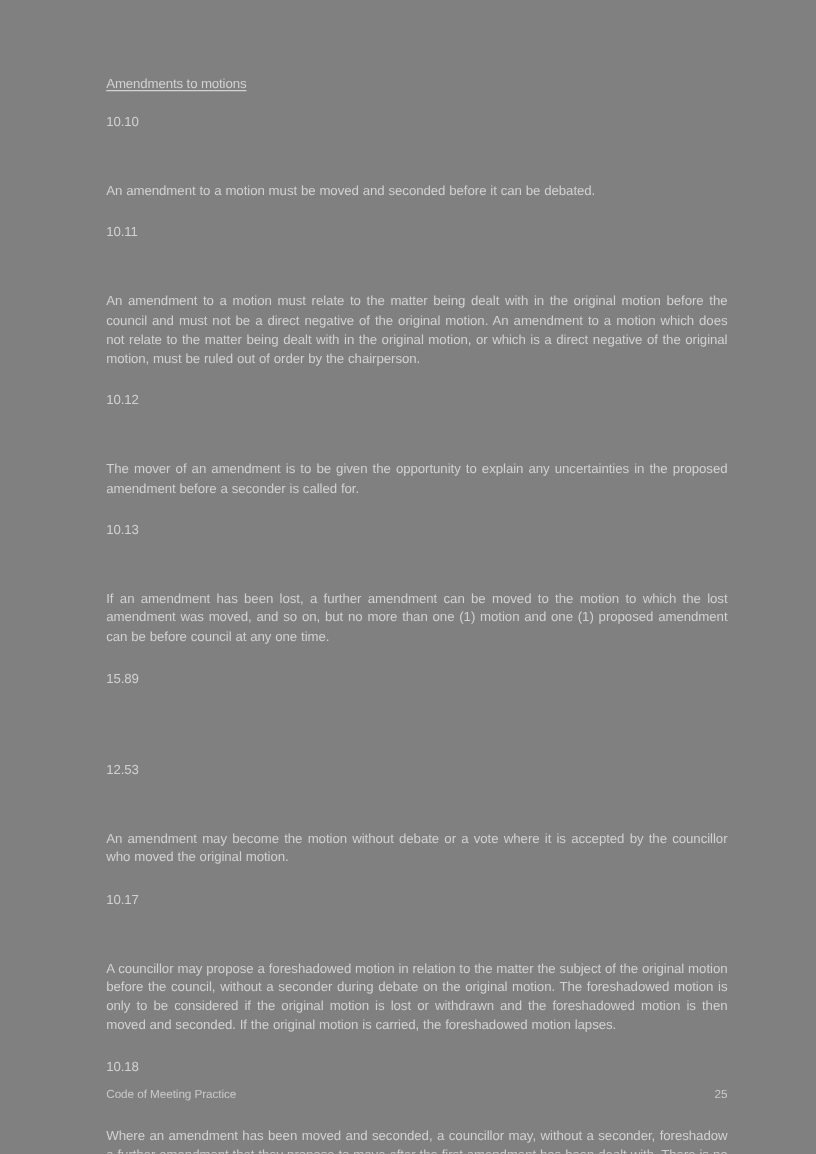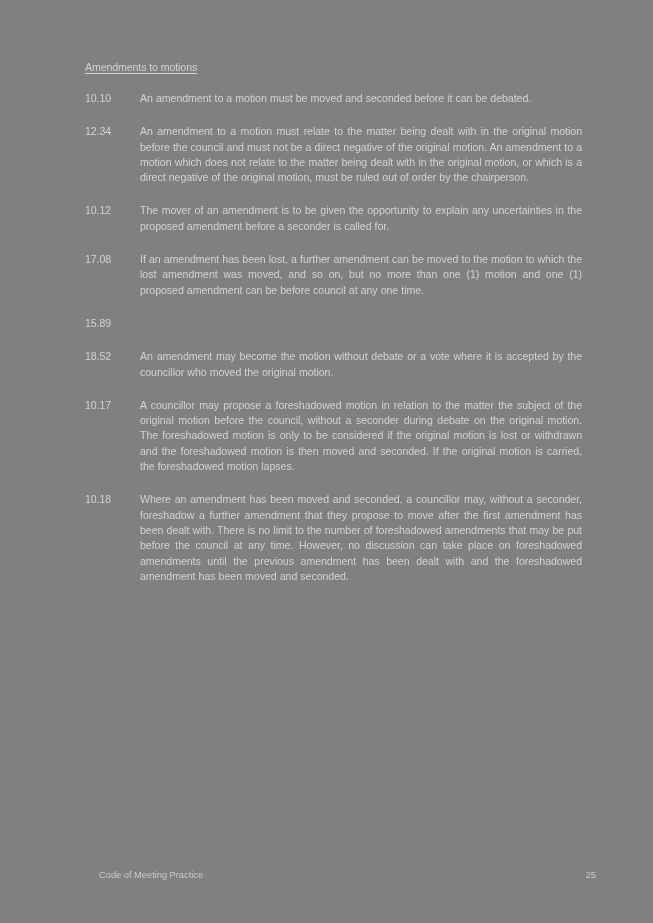--- a/index.html
+++ b/index.html
@@ -49,20 +49,21 @@
   }
 
   .heading-wrap.second {
     margin-top: 19px;
   }
 
   .clause {
     display: flex;
     margin-bottom: 18px;
     align-items: flex-start;
+    flex-direction: column;
   }
 
   .clause-number {
     flex: 0 0 55px;
     font-size: 10.6px;
     line-height: 15.3px;
     color: #d2d2d2;
     letter-spacing: -0.1px;
   }
 
@@ -71,21 +72,21 @@
     font-size: 10.6px;
     line-height: 15.3px;
     color: #d2d2d2;
     text-align: justify;
     letter-spacing: -0.05px;
     word-spacing: 0.2px;
   }
 
   .footer {
     position: absolute;
-    left: 99px;
+    left: 85px;
     top: 869px;
     width: 497px;
     display: flex;
     justify-content: space-between;
     align-items: baseline;
   }
 
   .footer-title {
     font-size: 9.4px;
     line-height: 12px;
@@ -111,41 +112,41 @@
     <div class="heading-wrap">
       <div class="section-heading">Amendments to motions</div>
     </div>
 
     <div class="clause">
       <div class="clause-number">10.10</div>
       <div class="clause-text">An amendment to a motion must be moved and seconded before it can be debated.</div>
     </div>
 
     <div class="clause">
-      <div class="clause-number">12.34</div>
+      <div class="clause-number">10.11</div>
       <div class="clause-text">An amendment to a motion must relate to the matter being dealt with in the original motion before the council and must not be a direct negative of the original motion. An amendment to a motion which does not relate to the matter being dealt with in the original motion, or which is a direct negative of the original motion, must be ruled out of order by the chairperson.</div>
     </div>
 
     <div class="clause">
       <div class="clause-number">10.12</div>
       <div class="clause-text">The mover of an amendment is to be given the opportunity to explain any uncertainties in the proposed amendment before a seconder is called for.</div>
     </div>
 
     <div class="clause">
-      <div class="clause-number">17.08</div>
+      <div class="clause-number">10.13</div>
       <div class="clause-text">If an amendment has been lost, a further amendment can be moved to the motion to which the lost amendment was moved, and so on, but no more than one (1) motion and one (1) proposed amendment can be before council at any one time.</div>
     </div>
 
     <div class="clause">
       <div class="clause-number">15.89</div>
     </div>
 
 
     <div class="clause">
-      <div class="clause-number">18.52</div>
+      <div class="clause-number">12.53</div>
       <div class="clause-text">An amendment may become the motion without debate or a vote where it is accepted by the councillor who moved the original motion.</div>
     </div>
 
 
     <div class="clause">
       <div class="clause-number">10.17</div>
       <div class="clause-text">A councillor may propose a foreshadowed motion in relation to the matter the subject of the original motion before the council, without a seconder during debate on the original motion. The foreshadowed motion is only to be considered if the original motion is lost or withdrawn and the foreshadowed motion is then moved and seconded. If the original motion is carried, the foreshadowed motion lapses.</div>
     </div>
 
     <div class="clause">

